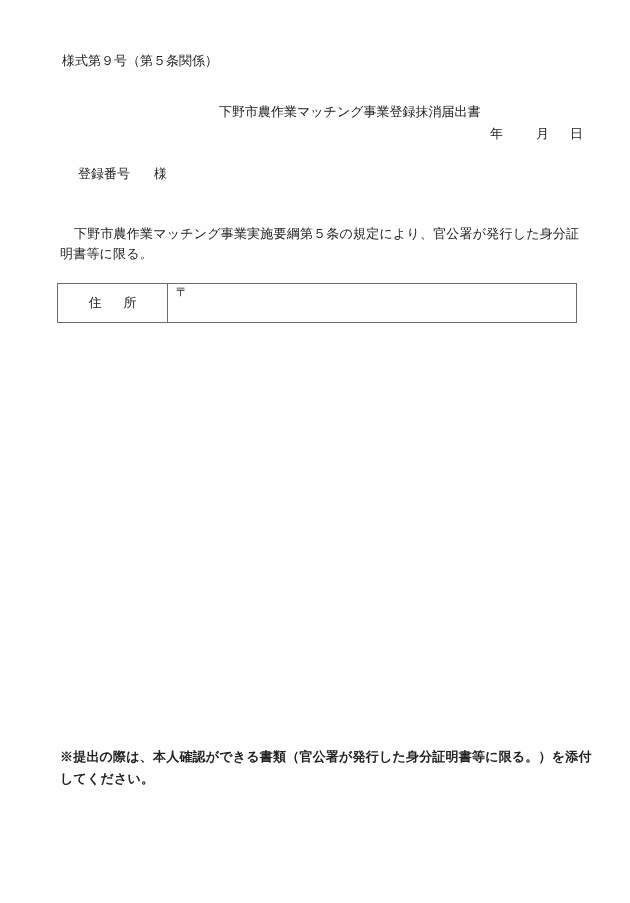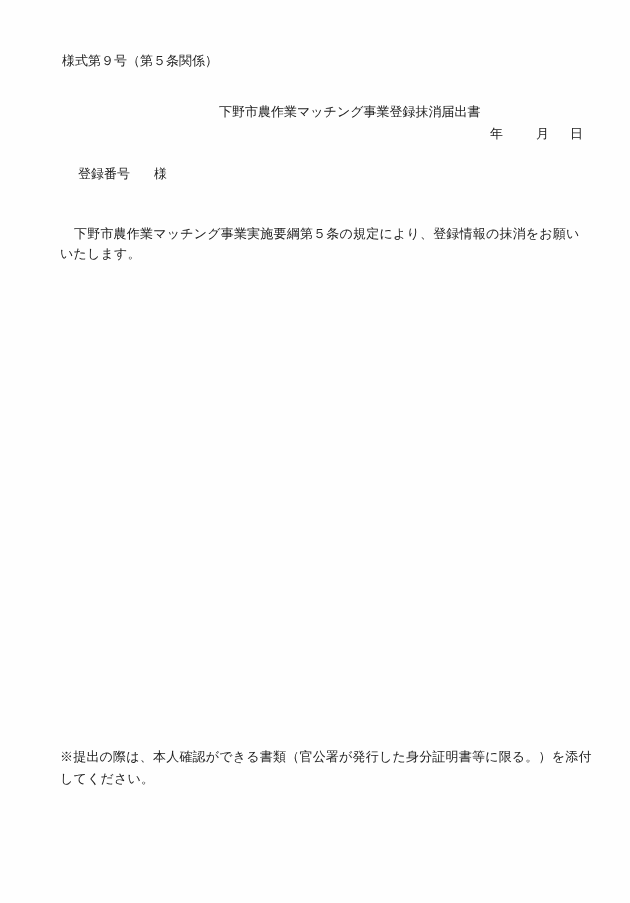--- a/index.html
+++ b/index.html
@@ -61,37 +61,46 @@
       left: 8px; top: 0px;
       font-size: 12px;
     }
     .spaced { letter-spacing: 22px; margin-right: -22px; }
     .note {
       left: 60px; top: 746px;
       width: 535px;
       white-space: normal;
       line-height: 22px;
       letter-spacing: 0.2px;
+      font-weight: bold;
     }
   </style>
 </head>
 <body>
 
 <div class="abs form-no">様式第９号（第５条関係）</div>
 
 <div class="abs title">下野市農作業マッチング事業登録抹消届出書</div>
 
 <div class="abs date date-year">年</div>
 <div class="abs date date-month">月</div>
 <div class="abs date date-day">日</div>
 
 <div class="abs addressee">
   <span>登録番号</span><span class="honorific">様</span>
 </div>
 
-<div class="abs body-text">下野市農作業マッチング事業実施要綱第５条の規定により、登録情報の抹消をお願いいたします。</div>
+<div class="abs body-text">下野市農作業マッチング事業実施要綱第５条の規定により、官公署が発行した身分証明書等に限る。</div>
 
 <table class="form-table">
   <tbody>
+  <tr class="row3">
+    <td class="label-cell">
+      <span class="spaced">住所</span>
+    </td>
+    <td class="value-cell">
+      <span class="postal-mark">〒</span>
+    </td>
+  </tr>
 </tbody>
   </table>
 
 <div class="abs note">※提出の際は、本人確認ができる書類（官公署が発行した身分証明書等に限る。）を添付してください。</div>
 
 </body></html>

